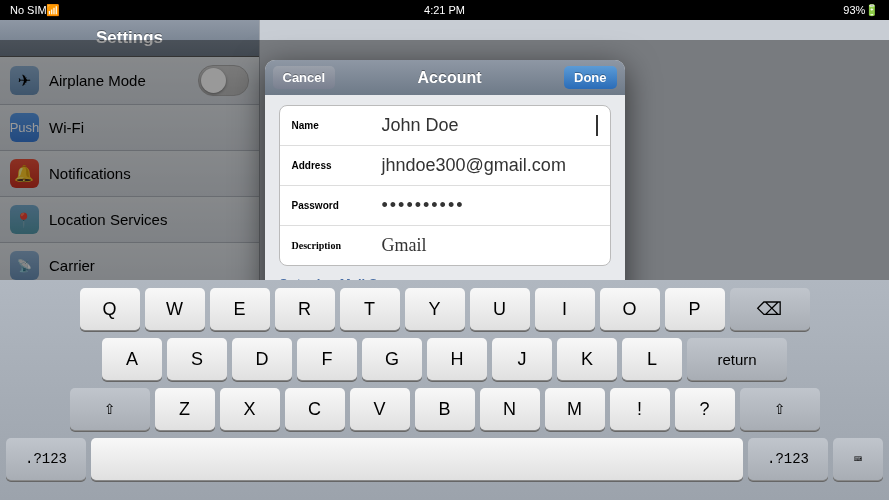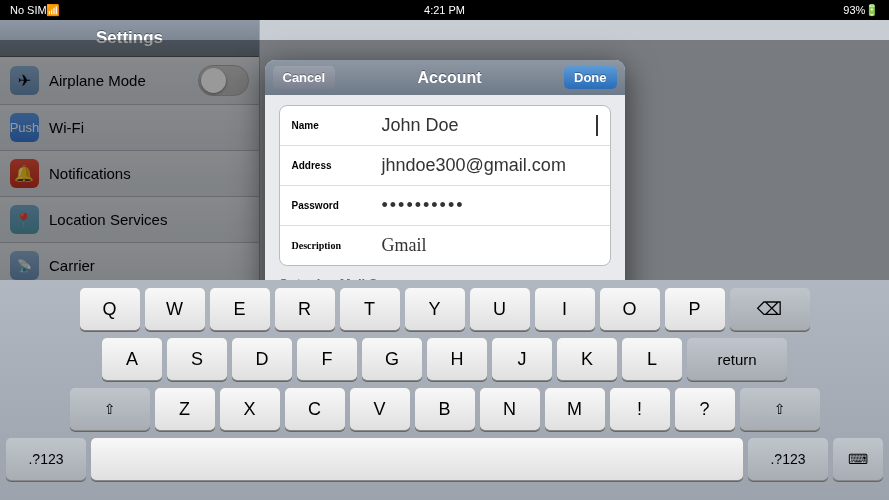--- a/index.html
+++ b/index.html
@@ -312,20 +312,21 @@
     }
     .key-kbd-icon {
       background: linear-gradient(to bottom, #c0c5cc, #a8adb4);
       min-width: 50px;
     }
     .keyboard-bottom-row {
       display: flex;
       gap: 5px;
       justify-content: center;
       align-items: flex-start;
+      font-family: Liberation Mono, monospace;
     }
   </style>
 </head>
 <body>
 
 <div class="status-bar">
   <div class="status-bar-left">
     <span>No SIM</span>
     <span>📶</span>
   </div>

